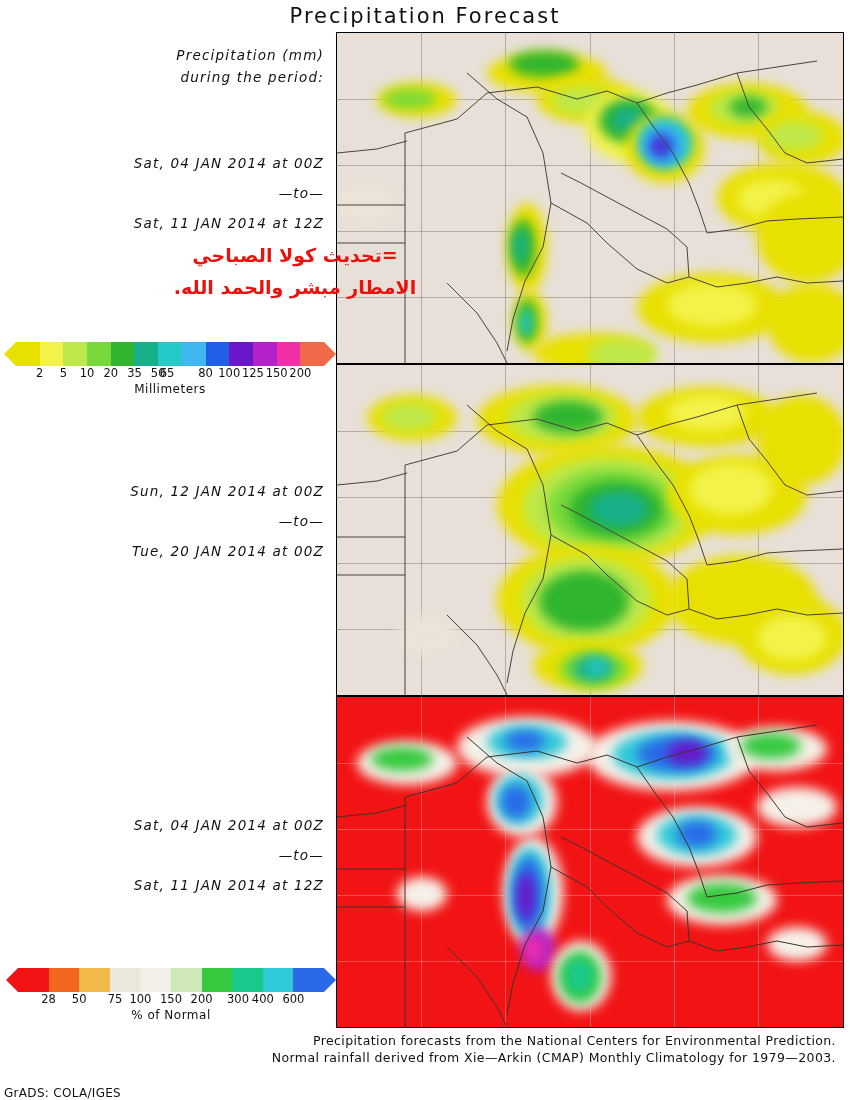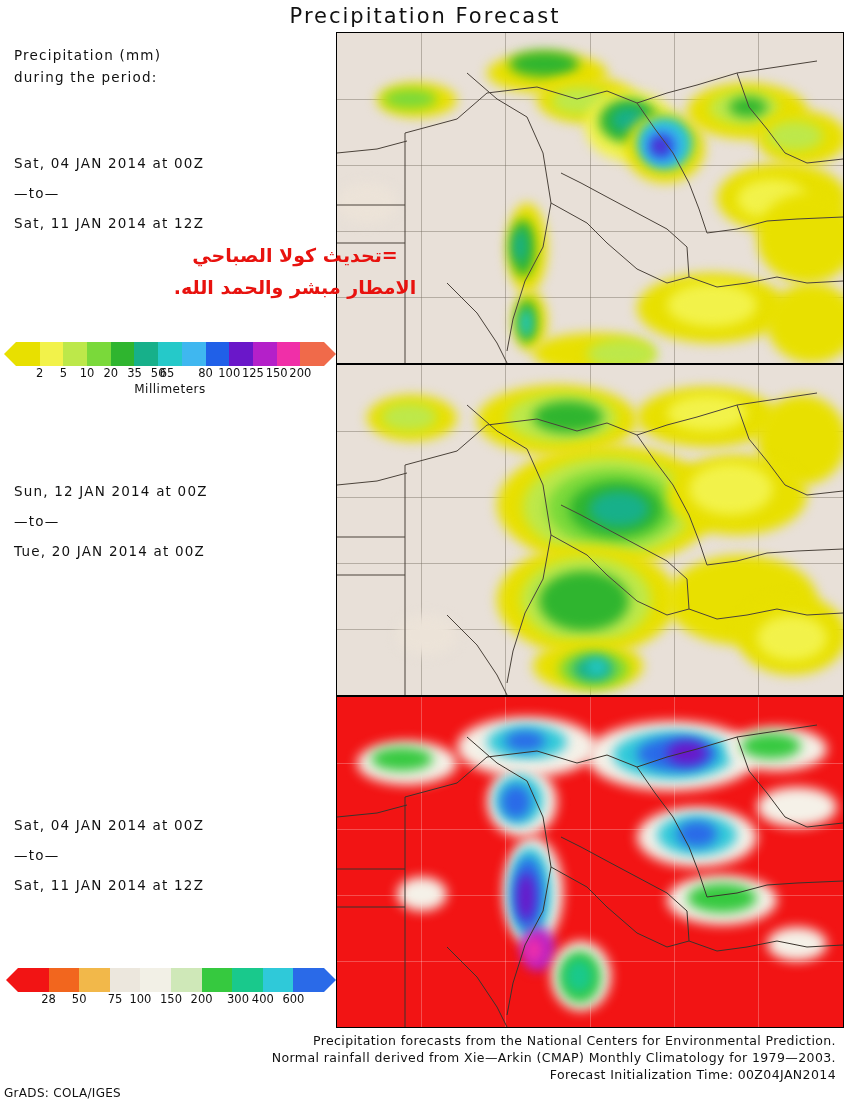--- a/index.html
+++ b/index.html
@@ -19,21 +19,21 @@
   #panel1{left:336px;top:32px;width:506px;height:330px;}
   #panel2{left:336px;top:364px;width:506px;height:330px;}
   #panel3{left:336px;top:696px;width:506px;height:330px;}
   .gridline{position:absolute;background:rgba(120,110,100,.45);}
   .gv{width:1px;top:0;bottom:0;}
   .gh{height:1px;left:0;right:0;}
   .blob{position:absolute;border-radius:50%;filter:blur(6px);}
   .blobs{position:absolute;inset:0;}
   svg.map{position:absolute;left:0;top:0;width:506px;height:330px;}
 
-  .lbl{color:#111;font-size:13.5px;letter-spacing:1.2px;text-align:left;}
+  .lbl{color:#111;font-size:13.5px;letter-spacing:1.2px;text-align:right;font-style:italic;}
   #legend1-text{left:14px;top:44px;width:310px;}
   #legend1-text div{line-height:22px;}
   #p1dates{left:14px;top:148px;width:310px;}
   #p1dates div{line-height:30px;}
   #p2dates{left:14px;top:476px;width:310px;}
   #p2dates div{line-height:30px;}
   #legend3-text{left:8px;top:708px;width:320px;}
   #legend3-text div{line-height:24px;}
   #p3dates{left:14px;top:810px;width:310px;}
   #p3dates div{line-height:30px;}
@@ -339,20 +339,20 @@
       <span style="left: 42.6px;">28</span>
       <span style="left: 73.2px;">50</span>
       <span style="left: 109px;">75</span>
       <span style="left: 134.4px;">100</span>
       <span style="left: 165px;">150</span>
       <span style="left: 195.6px;">200</span>
       <span style="left: 232px;">300</span>
       <span style="left: 256.8px;">400</span>
       <span style="left: 287.4px;">600</span>
     </div>
+  <div class="cbcap">% of Normal</div>
 </div>
 
 <div class="abs" id="footer">
   <div>Precipitation forecasts from the National Centers for Environmental Prediction.</div>
   <div>Normal rainfall derived from Xie—Arkin (CMAP) Monthly Climatology for  1979—2003.</div>
-  <div>Forecast Initialization Time:  00Z04JAN2014</div>
 </div>
 <div class="abs" id="grads">GrADS: COLA/IGES</div>
 
 </body></html>

